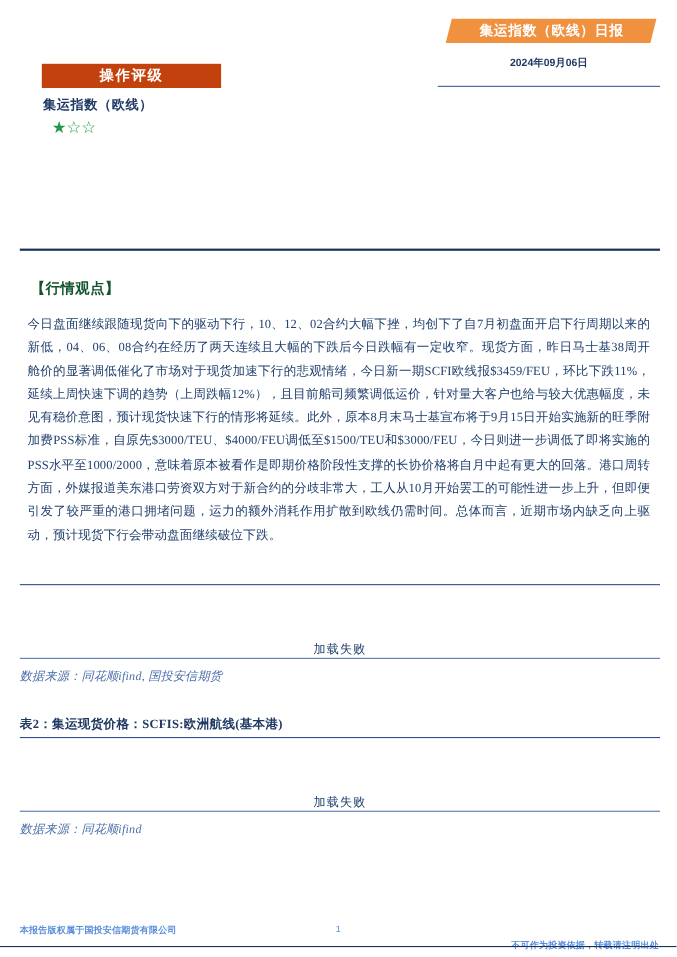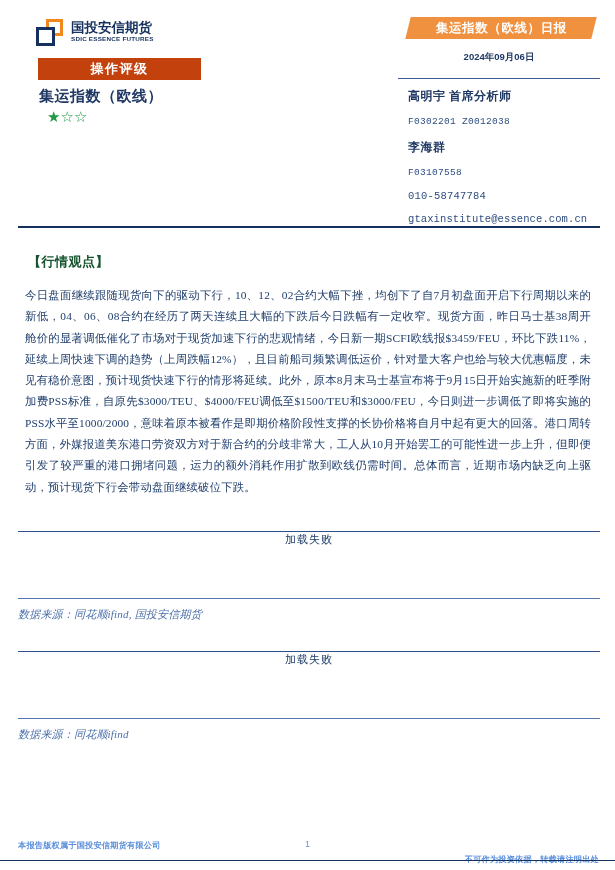--- a/index.html
+++ b/index.html
@@ -93,21 +93,21 @@
     letter-spacing: 1.5px;
     display: flex;
     align-items: center;
     justify-content: center;
   }
 
   .product-name {
     position: absolute;
     left: 39px;
     top: 87px;
-    font-size: 15px;
+    font-size: 12px;
     font-weight: bold;
     color: #1F3864;
     letter-spacing: 0.5px;
   }
 
   .stars {
     position: absolute;
     left: 47px;
     top: 109px;
     font-size: 15px;
@@ -240,21 +240,21 @@
     font-weight: bold;
     color: #1F3864;
     letter-spacing: 0.3px;
     padding-bottom: 4px;
   }
   .table-frame {
     border-top: 1.6px solid #2E4E8C;
     border-bottom: 1.1px solid #5577B0;
     height: 66px;
     display: flex;
-    align-items: flex-start;
+    align-items: flex-end;
     justify-content: center;
   }
   .table-error {
     font-size: 11px;
     color: #22406E;
     letter-spacing: 1px;
   }
   .table-source {
     padding-top: 8px;
     font-size: 11px;
@@ -312,69 +312,52 @@
     width: 615px;
     height: 0;
     border-top: 1.6px solid #16315E;
   }
 </style>
 </head>
 <body>
 
 <div class="header">
 
-  <div class="logo-block">
-    <div class="logo-mark">
-      <div class="logo-sq-orange"></div>
-      <div class="logo-sq-navy"></div>
-    </div>
-    <div class="logo-text">
-      <div class="logo-cn">国投安信期货</div>
-      <div class="logo-en">SDIC ESSENCE FUTURES</div>
-    </div>
-  </div>
 
   <div class="rating-bar">操作评级</div>
 
   <div class="product-name">集运指数（欧线）</div>
 
   <div class="stars">★☆☆</div>
 
   <div class="report-title-wrap">
     <div class="report-title">
       <span>集运指数（欧线）日报</span>
     </div>
   </div>
 
   <div class="report-date">2024年09月06日</div>
 
-  <div class="contact">
-    <div class="contact-name">高明宇 首席分析师</div>
-    <div class="contact-code">F0302201  Z0012038</div>
-    <div class="contact-name">李海群</div>
-    <div class="contact-code">F03107558</div>
-    <div class="contact-phone">010-58747784</div>
-    <div class="contact-email">gtaxinstitute@essence.com.cn</div>
-  </div>
 
   <div class="header-rule"></div>
 </div>
 
 <div class="section-heading">【行情观点】</div>
 
 <div class="body-copy">今日盘面继续跟随现货向下的驱动下行，10、12、02合约大幅下挫，均创下了自7月初盘面开启下行周期以来的新低，04、06、08合约在经历了两天连续且大幅的下跌后今日跌幅有一定收窄。现货方面，昨日马士基38周开舱价的显著调低催化了市场对于现货加速下行的悲观情绪，今日新一期SCFI欧线报$3459/FEU，环比下跌11%，延续上周快速下调的趋势（上周跌幅12%），且目前船司频繁调低运价，针对量大客户也给与较大优惠幅度，未见有稳价意图，预计现货快速下行的情形将延续。此外，原本8月末马士基宣布将于9月15日开始实施新的旺季附加费PSS标准，自原先$3000/TEU、$4000/FEU调低至$1500/TEU和$3000/FEU，今日则进一步调低了即将实施的PSS水平至1000/2000，意味着原本被看作是即期价格阶段性支撑的长协价格将自月中起有更大的回落。港口周转方面，外媒报道美东港口劳资双方对于新合约的分歧非常大，工人从10月开始罢工的可能性进一步上升，但即便引发了较严重的港口拥堵问题，运力的额外消耗作用扩散到欧线仍需时间。总体而言，近期市场内缺乏向上驱动，预计现货下行会带动盘面继续破位下跌。</div>
 
 <div class="table-block" id="table-block-1">
   <div class="table-frame">
     <div class="table-error">加载失败</div>
   </div>
   <div class="table-source">数据来源：同花顺ifind, 国投安信期货</div>
 </div>
 
 <div class="table-block" id="table-block-2">
+  <div class="table-caption">表2：集运现货价格：SCFIS:欧洲航线(基本港)</div>
   <div class="table-frame">
     <div class="table-error">加载失败</div>
   </div>
   <div class="table-source">数据来源：同花顺ifind</div>
 </div>
 
 <div class="footer">
   <div class="footer-row">
     <div class="footer-left">本报告版权属于国投安信期货有限公司</div>
     <div class="footer-page">1</div>

